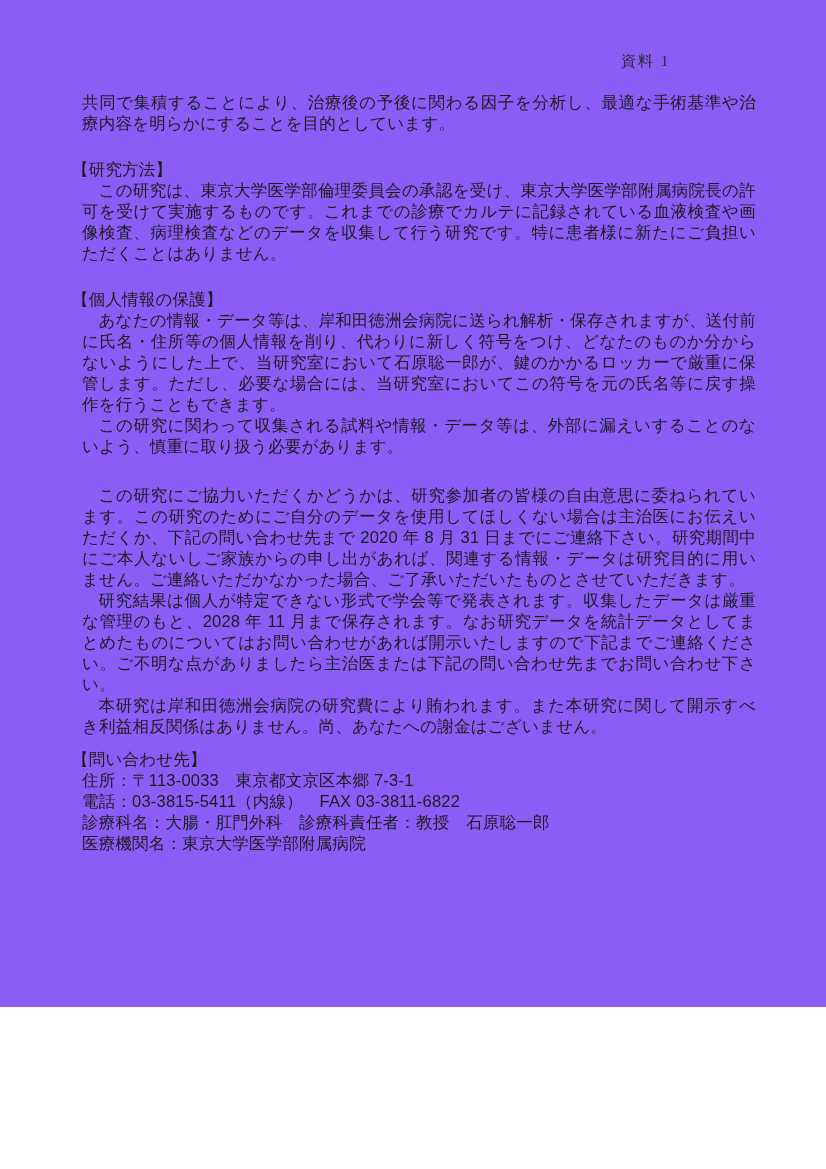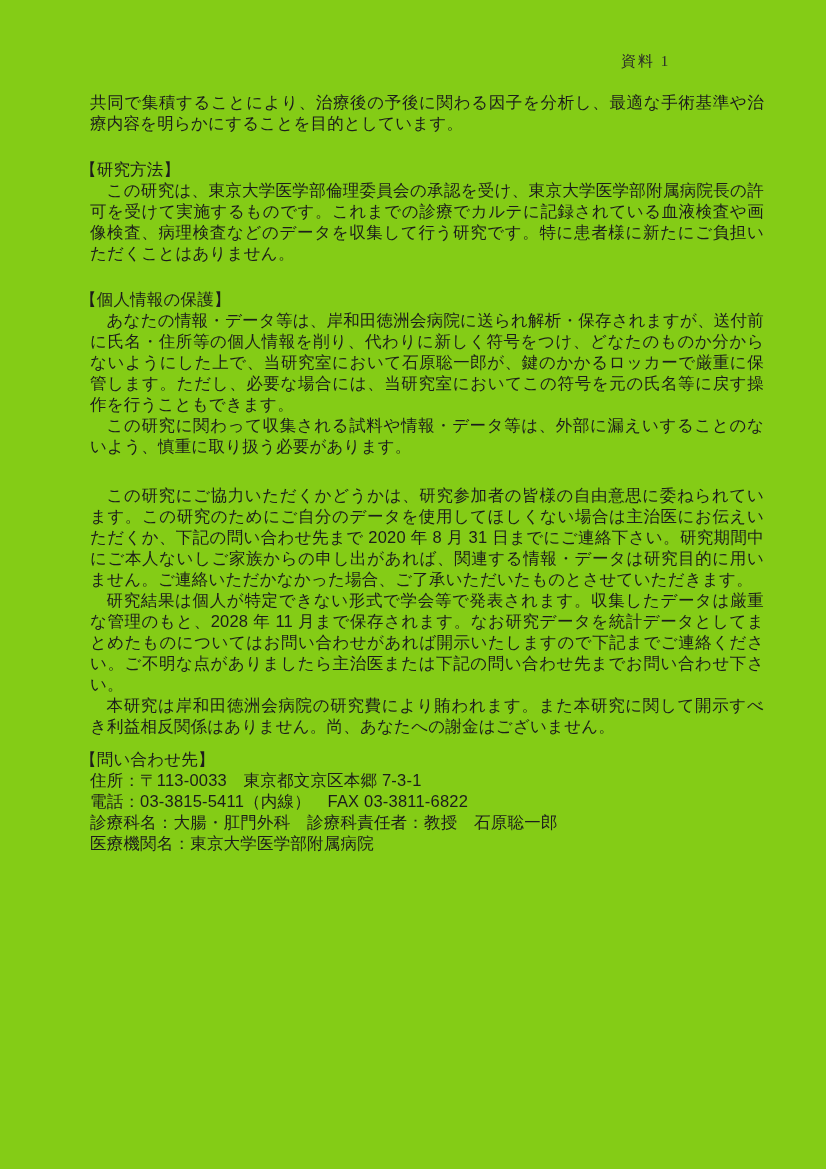--- a/index.html
+++ b/index.html
@@ -3,40 +3,40 @@
 <meta charset="utf-8">
 <style>
   html, body {
     margin: 0;
     padding: 0;
     background: #ffffff;
   }
   .page {
     position: relative;
     width: 826px;
-    height: 1169px;
-    background: #84cc16;
+    height: 1007px;
+    background: #8b5cf6;
     box-sizing: border-box;
     font-family: "Liberation Sans", "DejaVu Sans", sans-serif;
     color: #1c1c1c;
     overflow: hidden;
   }
   .doc-label {
     position: absolute;
     top: 52px;
     left: 621px;
     font-size: 15px;
     letter-spacing: 2px;
     font-family: "Liberation Serif", "DejaVu Serif", serif;
     color: #2a2a2a;
   }
   .content {
     position: absolute;
     top: 92px;
-    left: 80px;
+    left: 72px;
     width: 684px;
     font-size: 16.5px;
     line-height: 21px;
     text-align: justify;
     letter-spacing: 0.2px;
   }
   .section-heading {
     margin: 25px 0 0 0;
     font-weight: normal;
     font-size: 16.5px;

